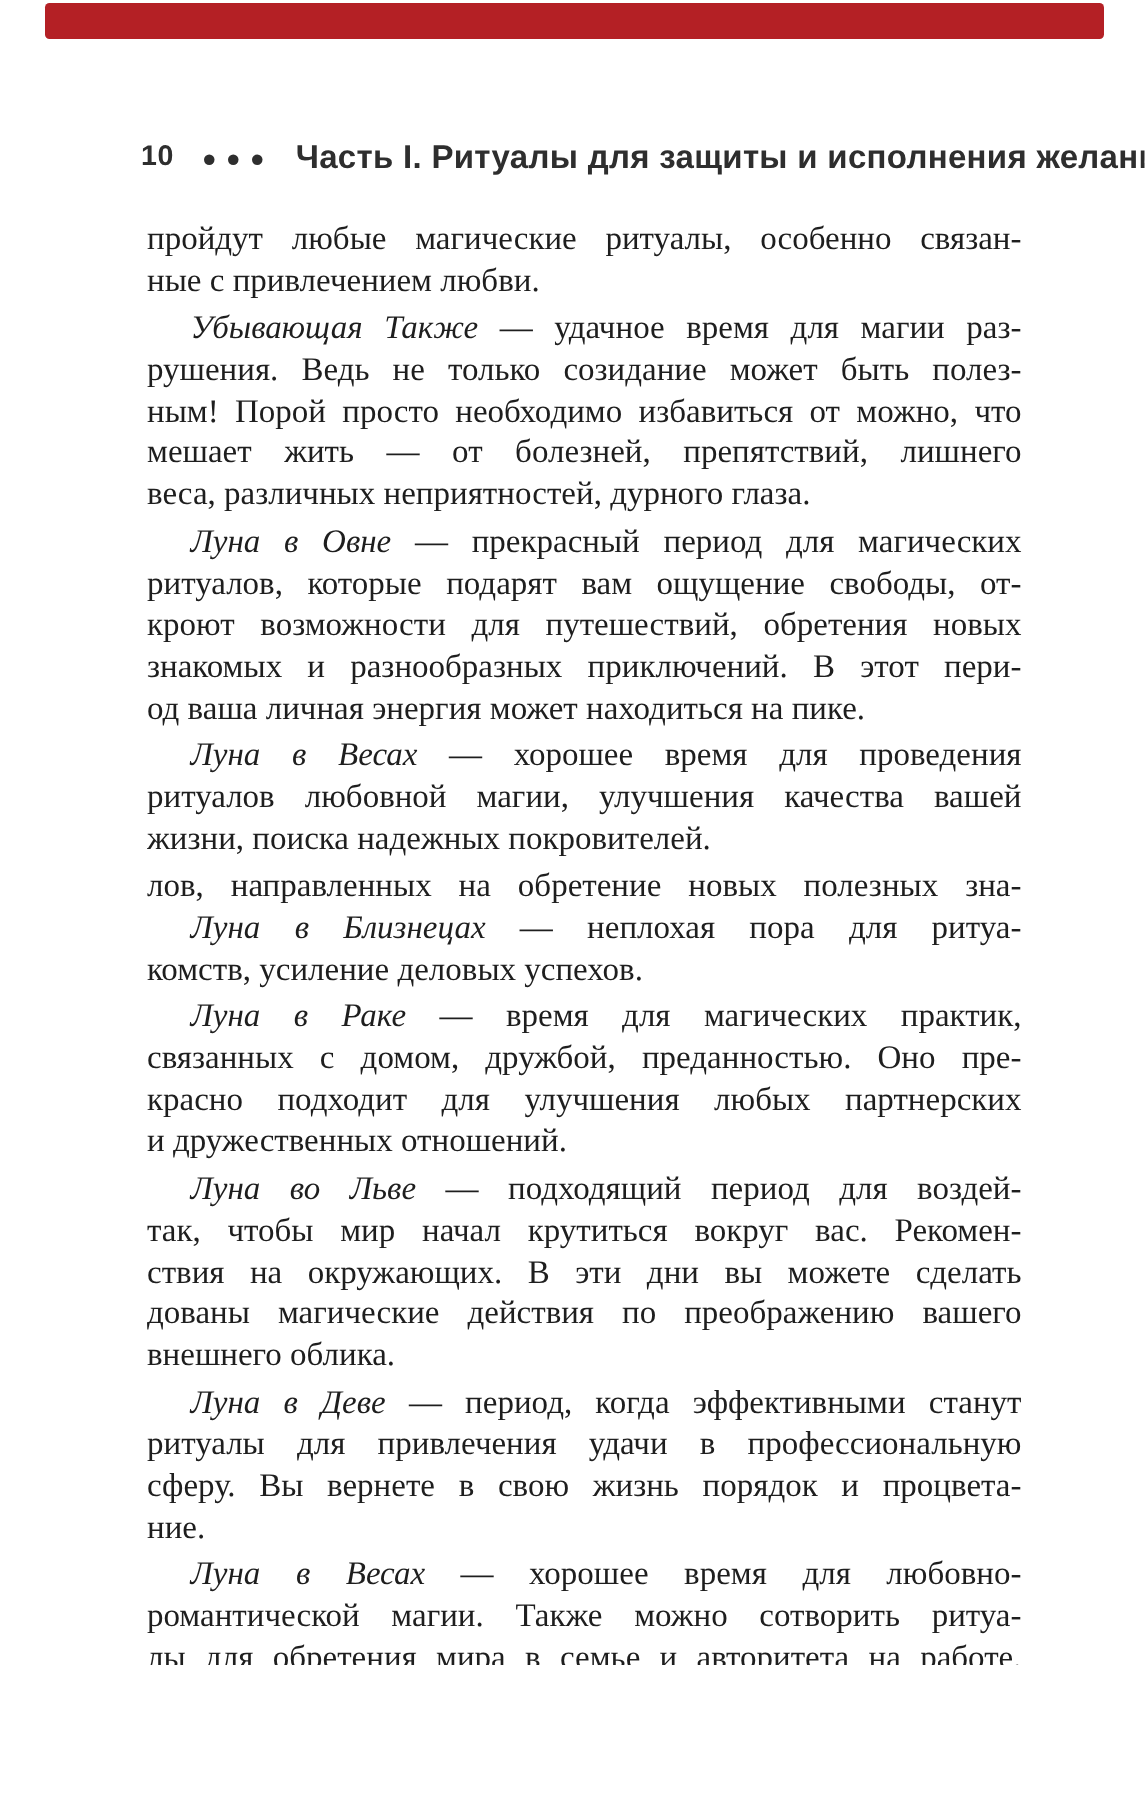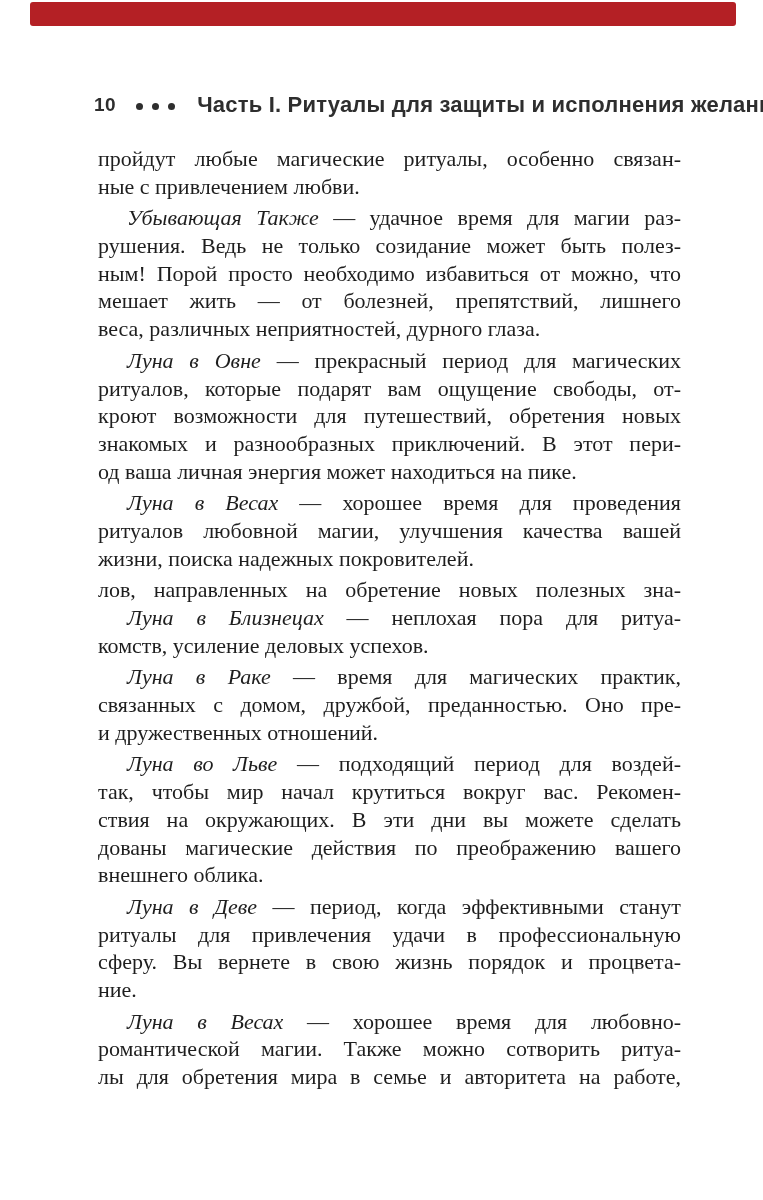--- a/index.html
+++ b/index.html
@@ -117,20 +117,21 @@
         <div class="line last">жизни, поиска надежных покровителей.</div>
       </div>
       <div class="para">
         <div class="line">лов, направленных на обретение новых полезных зна-</div>
         <div class="line indent"><em>Луна в Близнецах</em> — неплохая пора для ритуа-</div>
         <div class="line last">комств, усиление деловых успехов.</div>
       </div>
       <div class="para">
         <div class="line indent"><em>Луна в Раке</em> — время для магических практик,</div>
         <div class="line">связанных с домом, дружбой, преданностью. Оно пре-</div>
+        <div class="line">красно подходит для улучшения любых партнерских</div>
         <div class="line last">и дружественных отношений.</div>
       </div>
       <div class="para">
         <div class="line indent"><em>Луна во Льве</em> — подходящий период для воздей-</div>
         <div class="line">так, чтобы мир начал крутиться вокруг вас. Рекомен-</div>
         <div class="line">ствия на окружающих. В эти дни вы можете сделать</div>
         <div class="line">дованы магические действия по преображению вашего</div>
         <div class="line last">внешнего облика.</div>
       </div>
       <div class="para">

